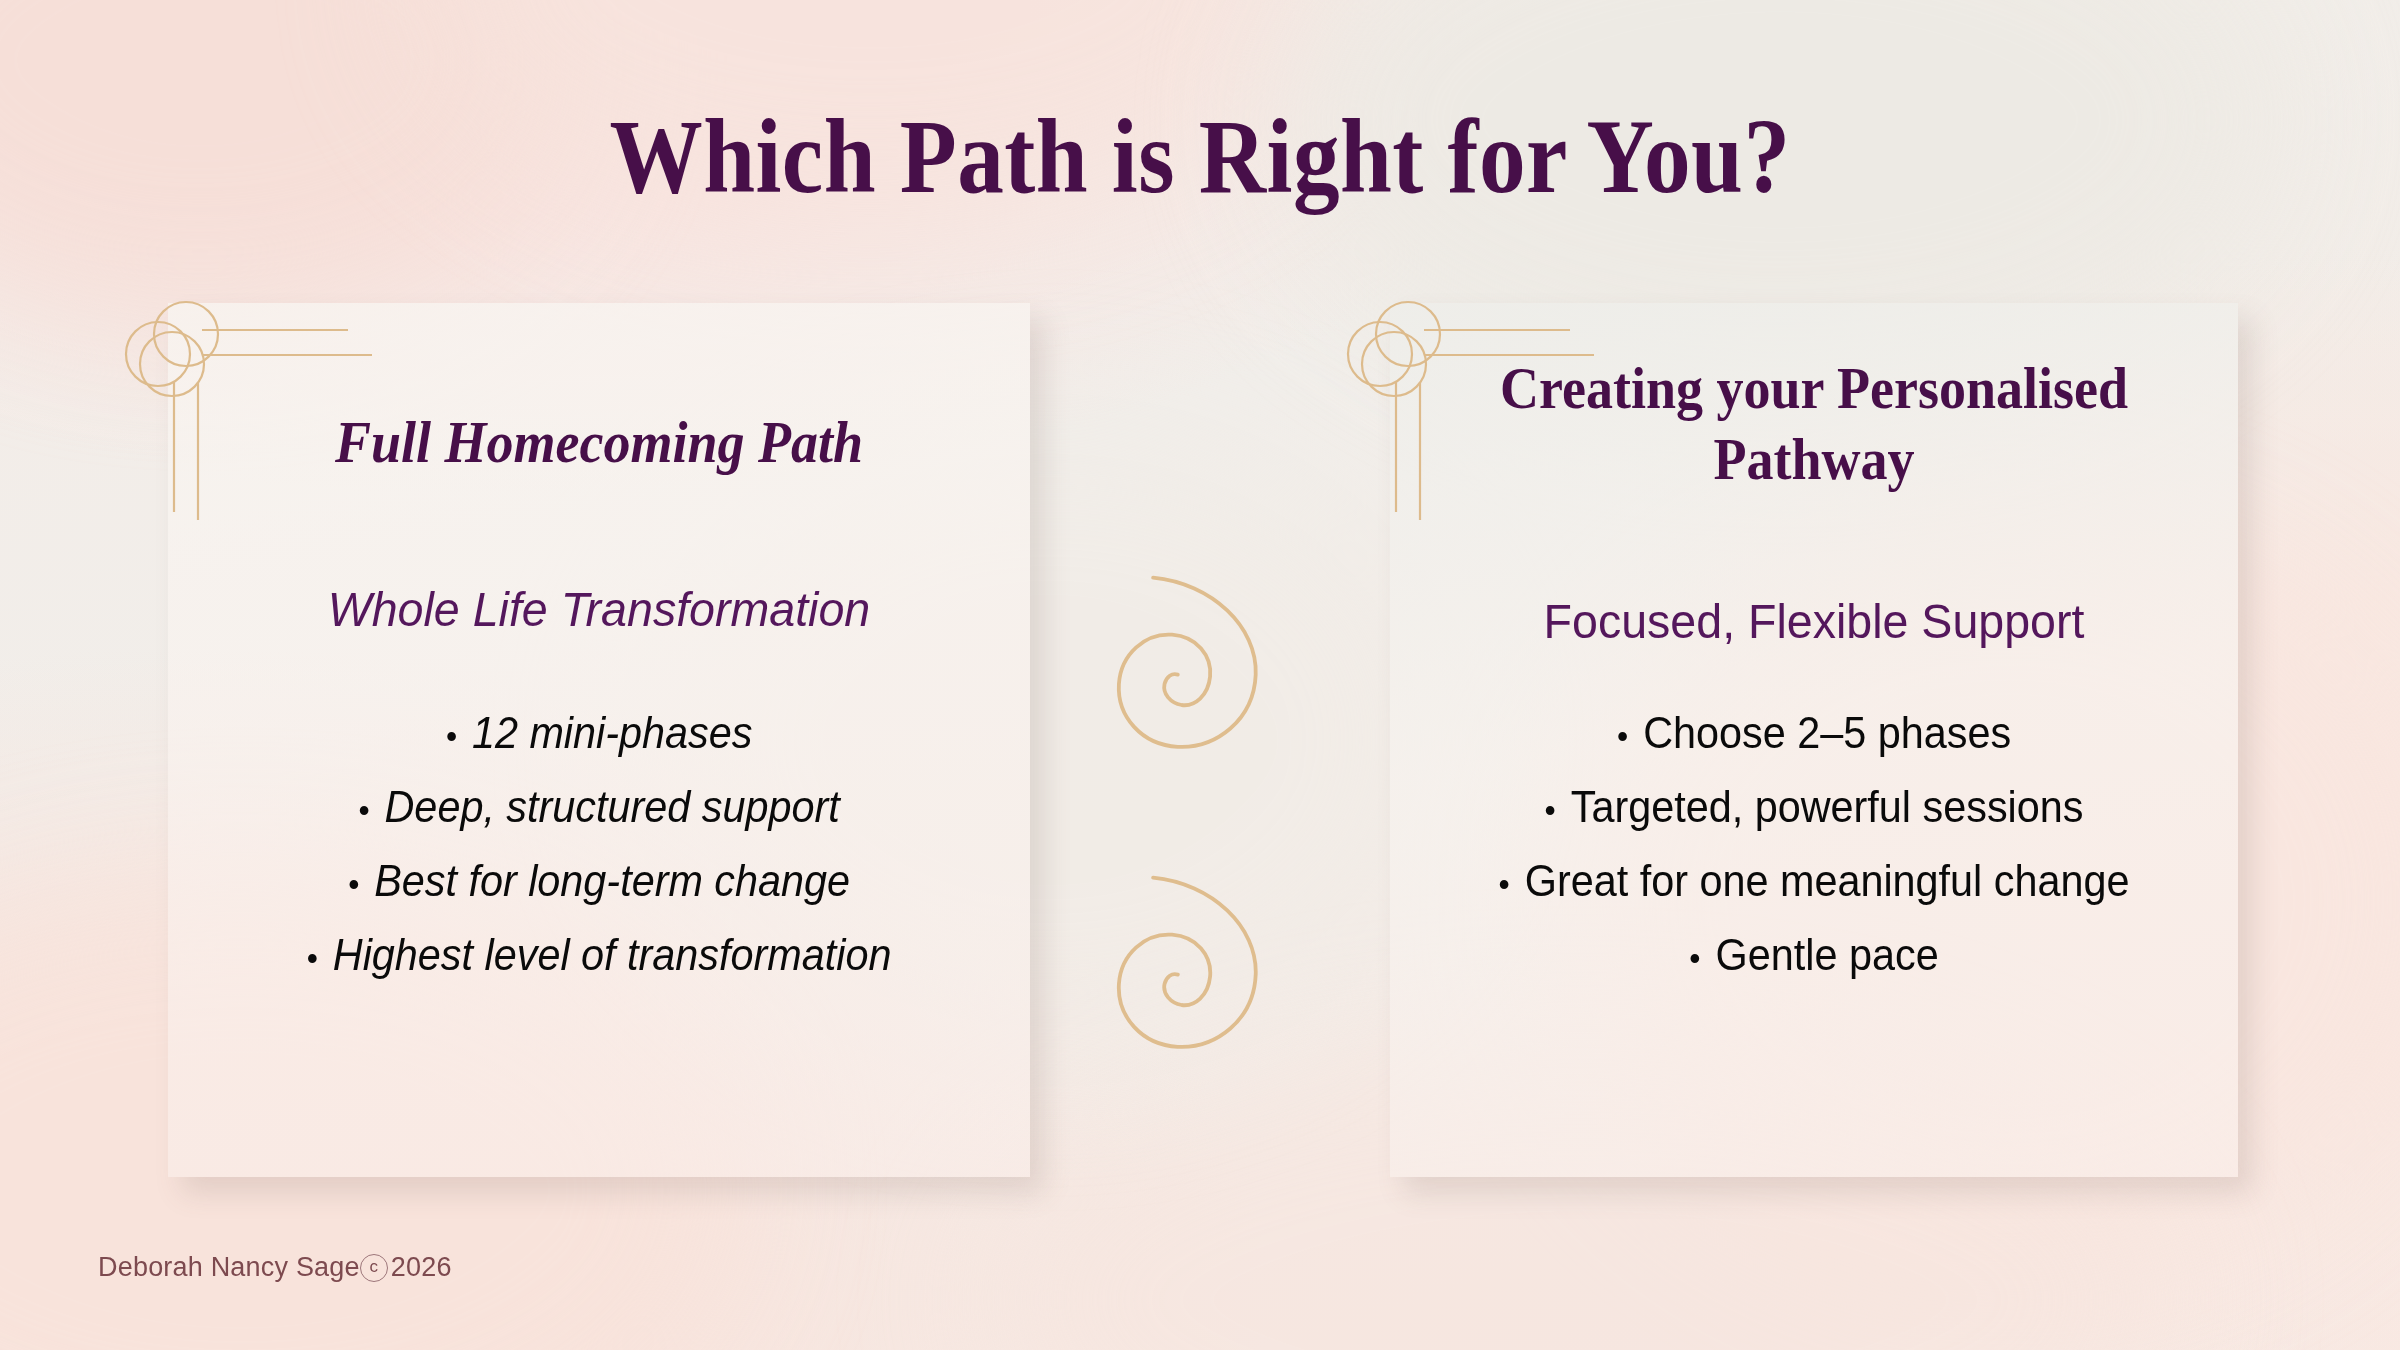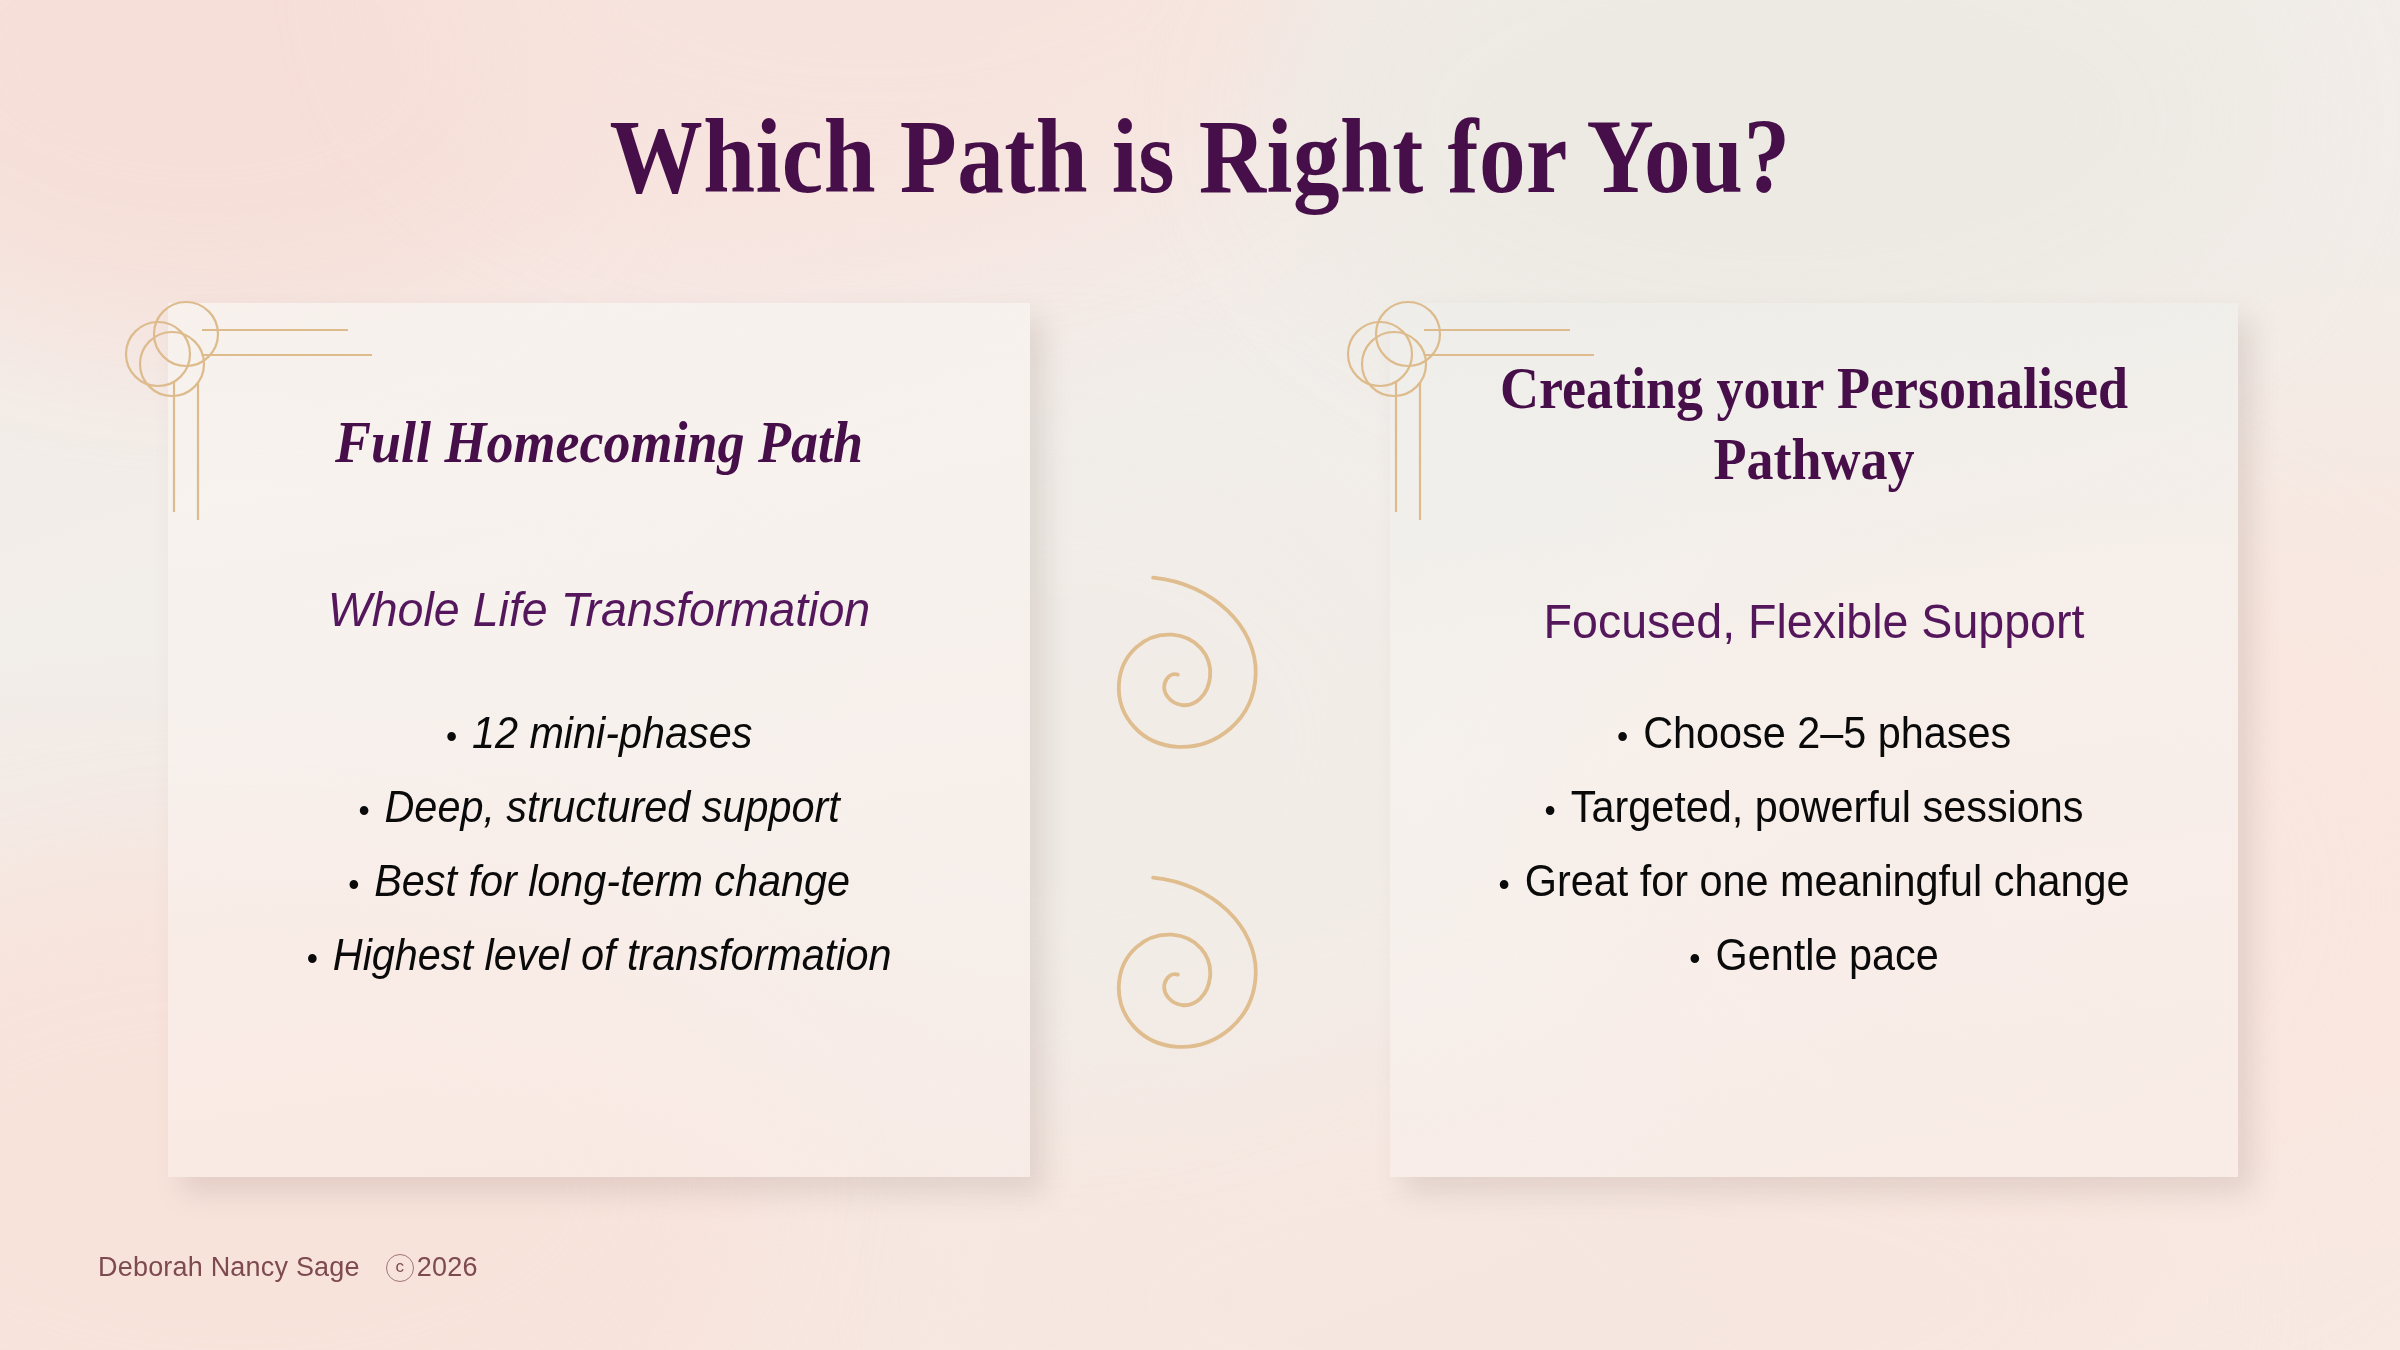--- a/index.html
+++ b/index.html
@@ -136,21 +136,20 @@
   }
   .spiral-top    { left: 1098px; top: 572px;  width: 190px; height: 190px; }
   .spiral-bottom { left: 1098px; top: 872px;  width: 190px; height: 190px; }
 
   
   .footer {
     position: absolute;
     left: 98px;
     top: 1252px;
     display: flex;
-    gap: 26px;
     font-size: 27px;
     color: #7d4a4f;
     letter-spacing: 0.2px;
   }
   .copyright-group {
     display: flex;
     align-items: center;
     gap: 3px;
   }
   .copyright-mark {

